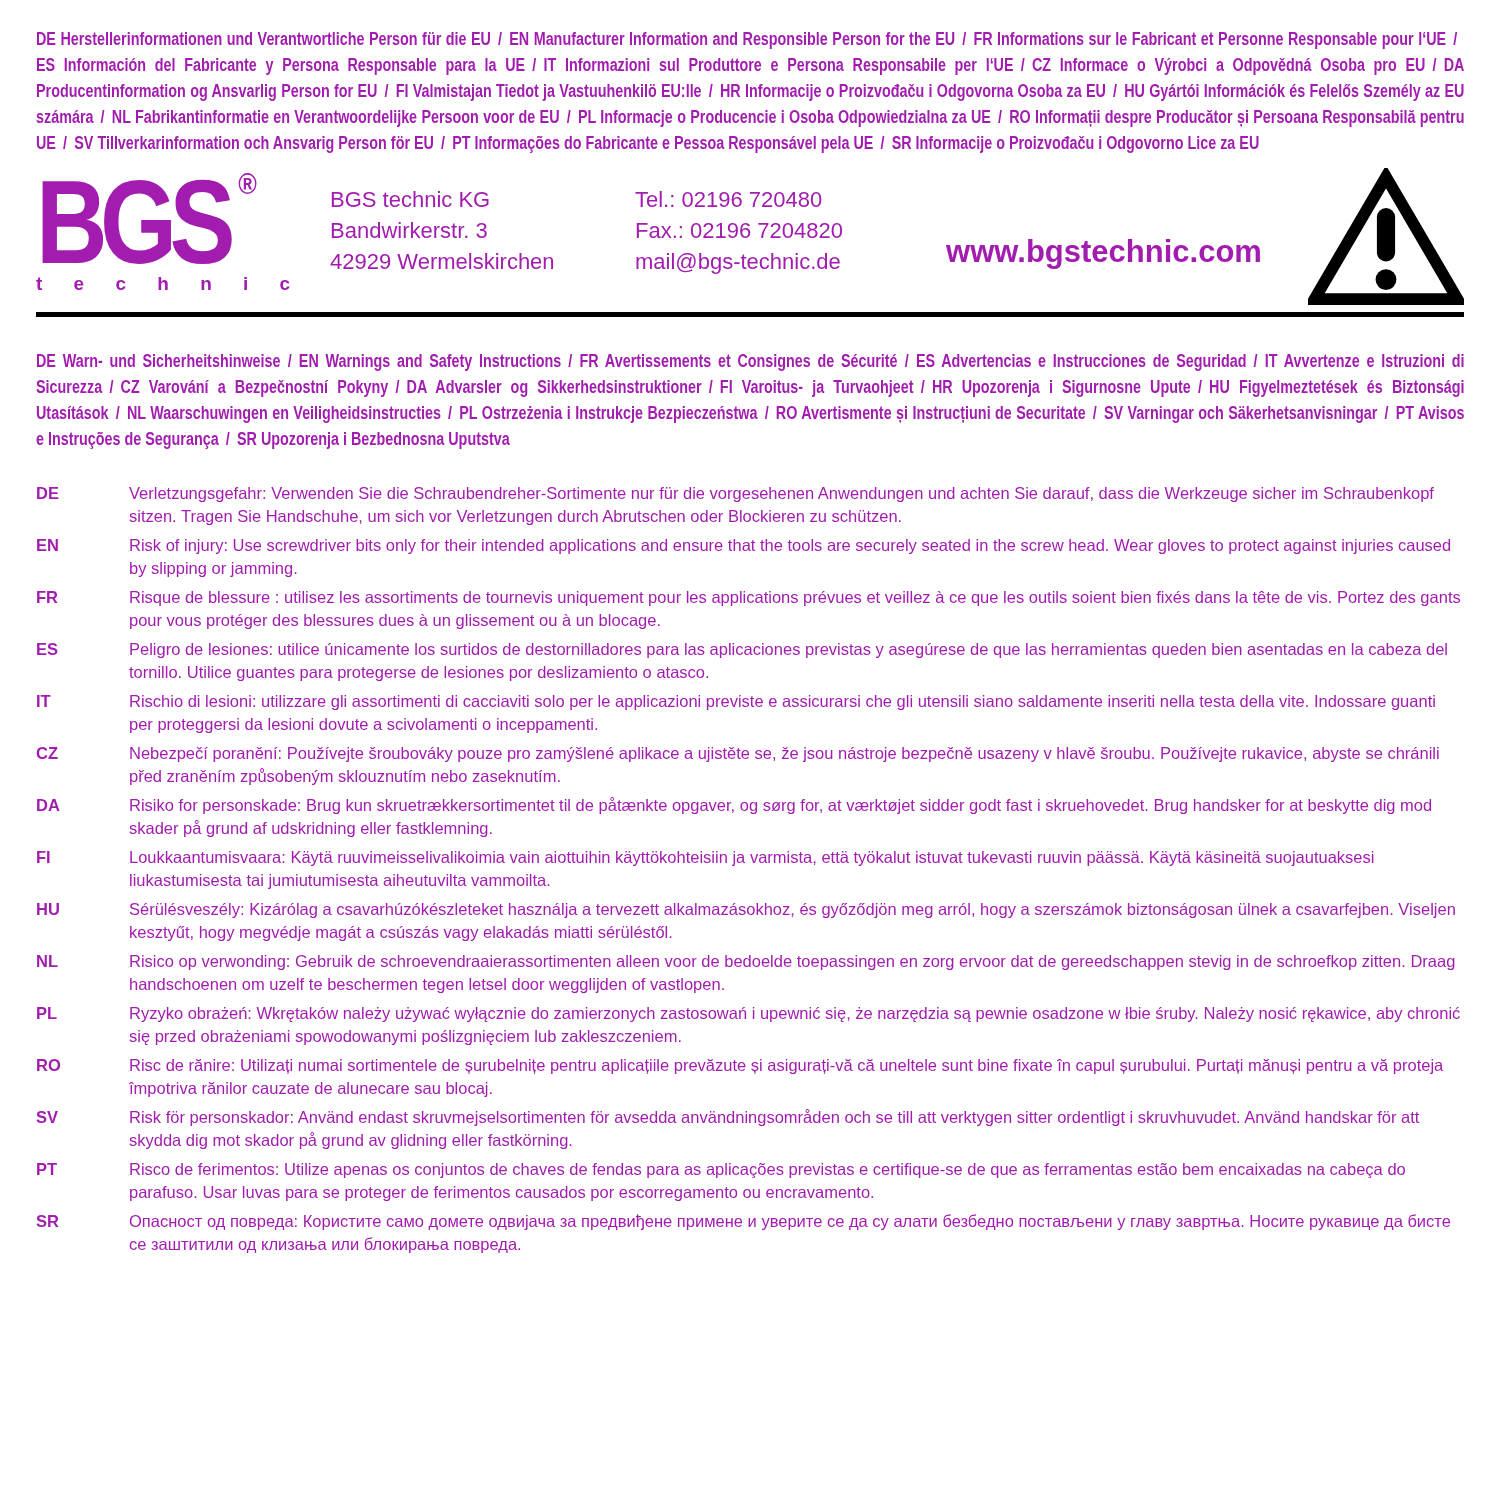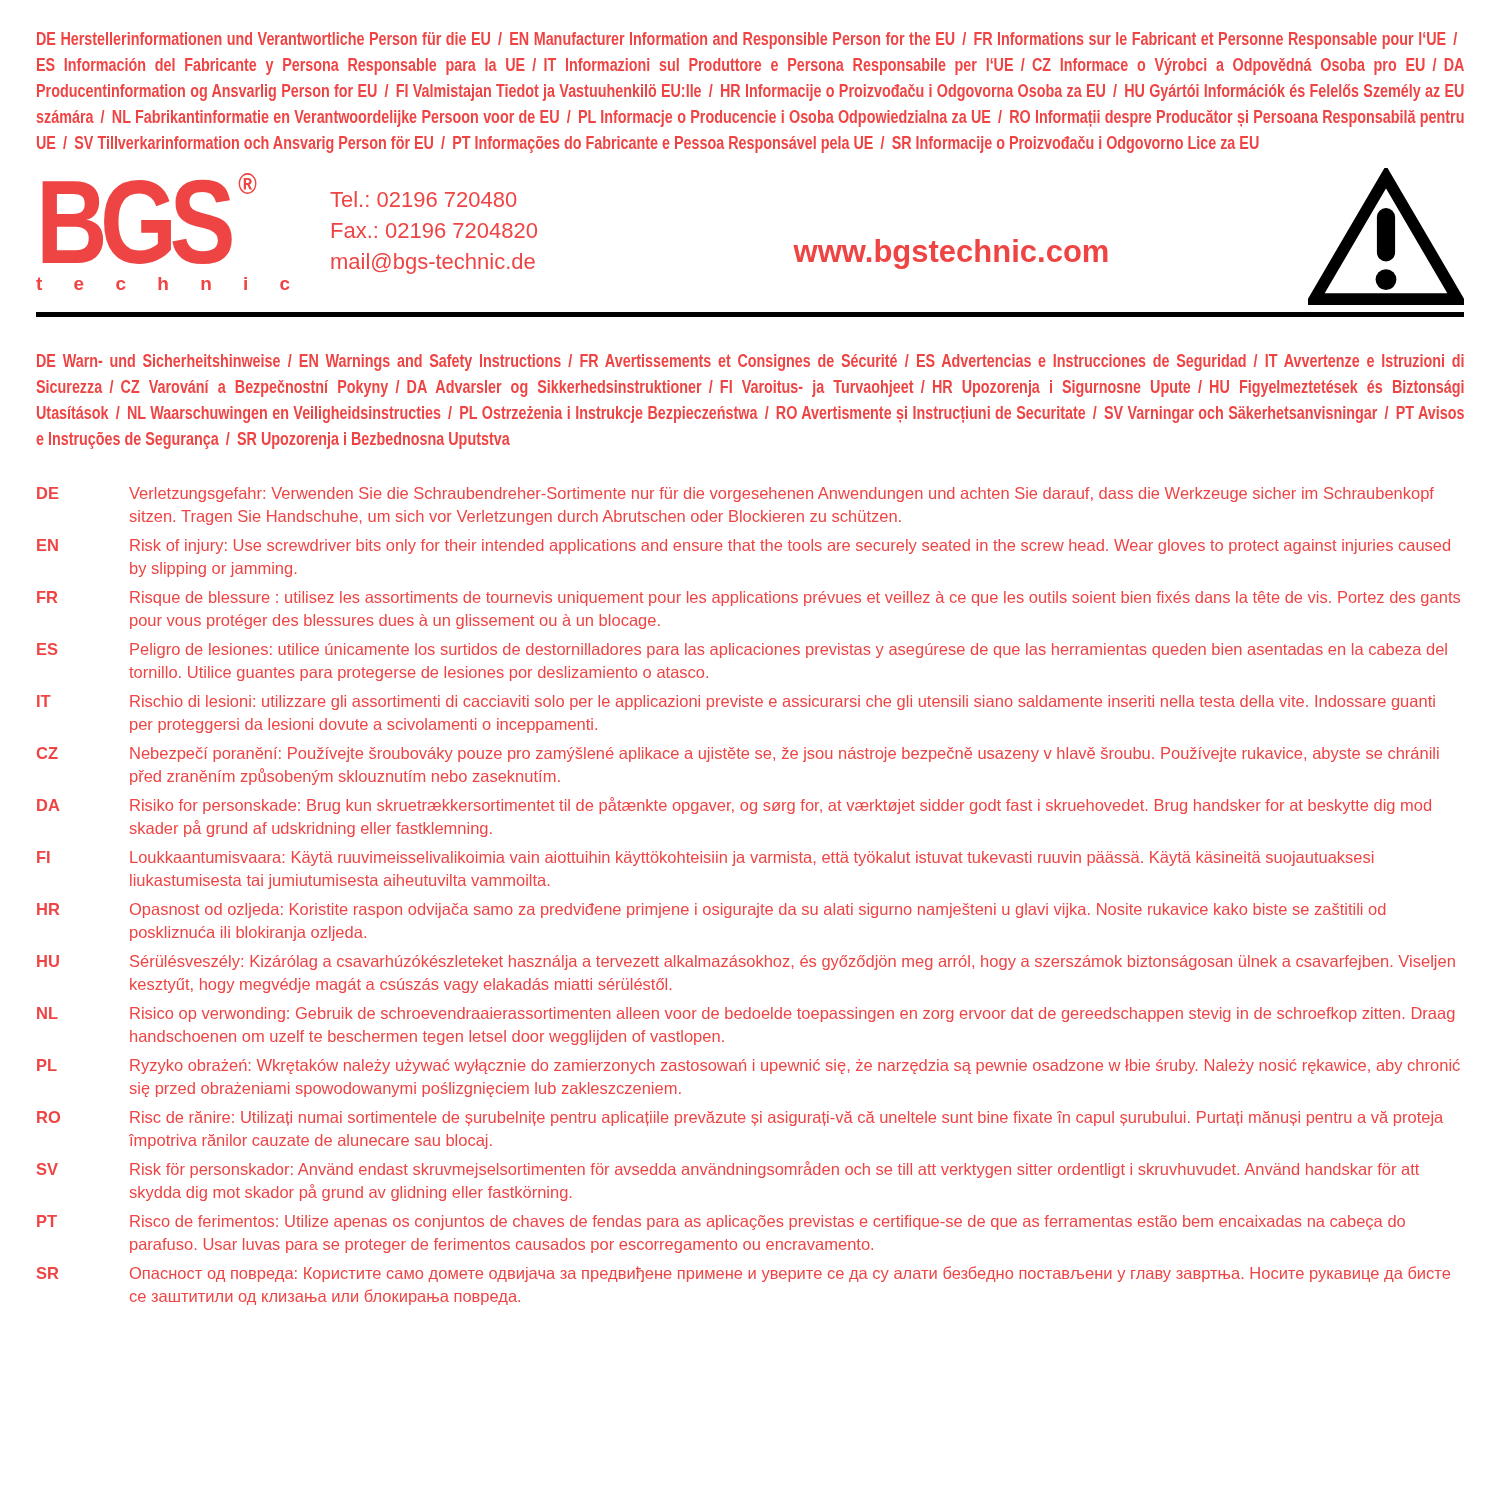--- a/index.html
+++ b/index.html
@@ -3,21 +3,21 @@
 <meta charset="utf-8">
 <style>
   html, body { margin: 0; padding: 0; background: #ffffff; }
   .page {
     position: relative;
     width: 1500px;
     height: 1500px;
     box-sizing: border-box;
     padding: 26px 36px 0 36px;
     background: #ffffff;
-    color: #ef4444;
+    color: #a21caf;
     font-family: "Liberation Sans", sans-serif;
     overflow: hidden;
     border-radius: 24px;
   }
   
   .cond-header {
     font-weight: bold;
     font-size: 17.5px;
     line-height: 26px;
     width: 1742px;               
@@ -85,20 +85,25 @@
 
   <div class="cond-header">DE Herstellerinformationen und Verantwortliche Person für die EU / EN Manufacturer Information and Responsible Person for the EU / FR Informations sur le Fabricant et Personne Responsable pour l‘UE / ES Información del Fabricante y Persona Responsable para la UE / IT Informazioni sul Produttore e Persona Responsabile per l‘UE / CZ Informace o Výrobci a Odpovědná Osoba pro EU / DA Producentinformation og Ansvarlig Person for EU / FI Valmistajan Tiedot ja Vastuuhenkilö EU:lle / HR In­formacije o Proizvođaču i Odgovorna Osoba za EU / HU Gyártói Információk és Felelős Személy az EU számára / NL Fabrikantinformatie en Verantwoordelijke Persoon voor de EU / PL Informacje o Producencie i Osoba Odpowiedzialna za UE / RO Informații despre Producător și Persoana Responsabilă pentru UE / SV Tillverkarinfor­mation och Ansvarig Person för EU / PT Informações do Fabricante e Pessoa Responsável pela UE / SR Informacije o Proizvođaču i Odgovorno Lice za EU</div>
 
   <div class="brand-row">
 
     <div class="logo">
       <div class="logo-text"><span>BGS</span><span class="reg-mark">®</span></div>
       <div class="logo-sub">t e c h n i c</div>
     </div>
 
+    <div class="company">
+      <div>BGS technic KG</div>
+      <div>Bandwirkerstr. 3</div>
+      <div>42929 Wermelskirchen</div>
+    </div>
 
     <div class="contact">
       <div>Tel.: 02196 720480</div>
       <div>Fax.: 02196 7204820</div>
       <div>mail@bgs-technic.de</div>
     </div>
 
     <div class="website">www.bgstechnic.com</div>
 
     <div class="warning-box">
@@ -152,24 +157,20 @@
       <div class="warning-item">
         <div class="code">DA</div>
         <div class="text">Risiko for personskade: Brug kun skruetrækkersortimentet til de påtænkte opgaver, og sørg for, at værktøjet sidder godt fast i skruehovedet. Brug handsker for at beskytte dig mod skader på grund af udskridning eller fastklemning.</div>
       </div>
 
       <div class="warning-item">
         <div class="code">FI</div>
         <div class="text">Loukkaantumisvaara: Käytä ruuvimeisselivalikoimia vain aiottuihin käyttökohteisiin ja varmista, että työkalut istuvat tukevasti ruuvin päässä. Käytä käsineitä suojautuaksesi liukastumisesta tai jumiutumisesta aiheutuvilta vammoilta.</div>
       </div>
 
-      <div class="warning-item">
-        <div class="code">HR</div>
-        <div class="text">Opasnost od ozljeda: Koristite raspon odvijača samo za predviđene primjene i osigurajte da su alati sigurno namješteni u glavi vijka. Nosite rukavice kako biste se zaštitili od poskliznuća ili blokiranja ozljeda.</div>
-      </div>
 
       <div class="warning-item">
         <div class="code">HU</div>
         <div class="text">Sérülésveszély: Kizárólag a csavarhúzókészleteket használja a tervezett alkalmazásokhoz, és győződjön meg arról, hogy a szerszámok biztonságosan ülnek a csavarfejben. Viseljen kesztyűt, hogy megvédje magát a csúszás vagy elakadás miatti sérüléstől.</div>
       </div>
 
       <div class="warning-item">
         <div class="code">NL</div>
         <div class="text">Risico op verwonding: Gebruik de schroevendraaierassortimenten alleen voor de bedoelde toepassingen en zorg ervoor dat de gereedschappen stevig in de schroefkop zitten. Draag handschoenen om uzelf te beschermen tegen letsel door wegglijden of vastlopen.</div>
       </div>

